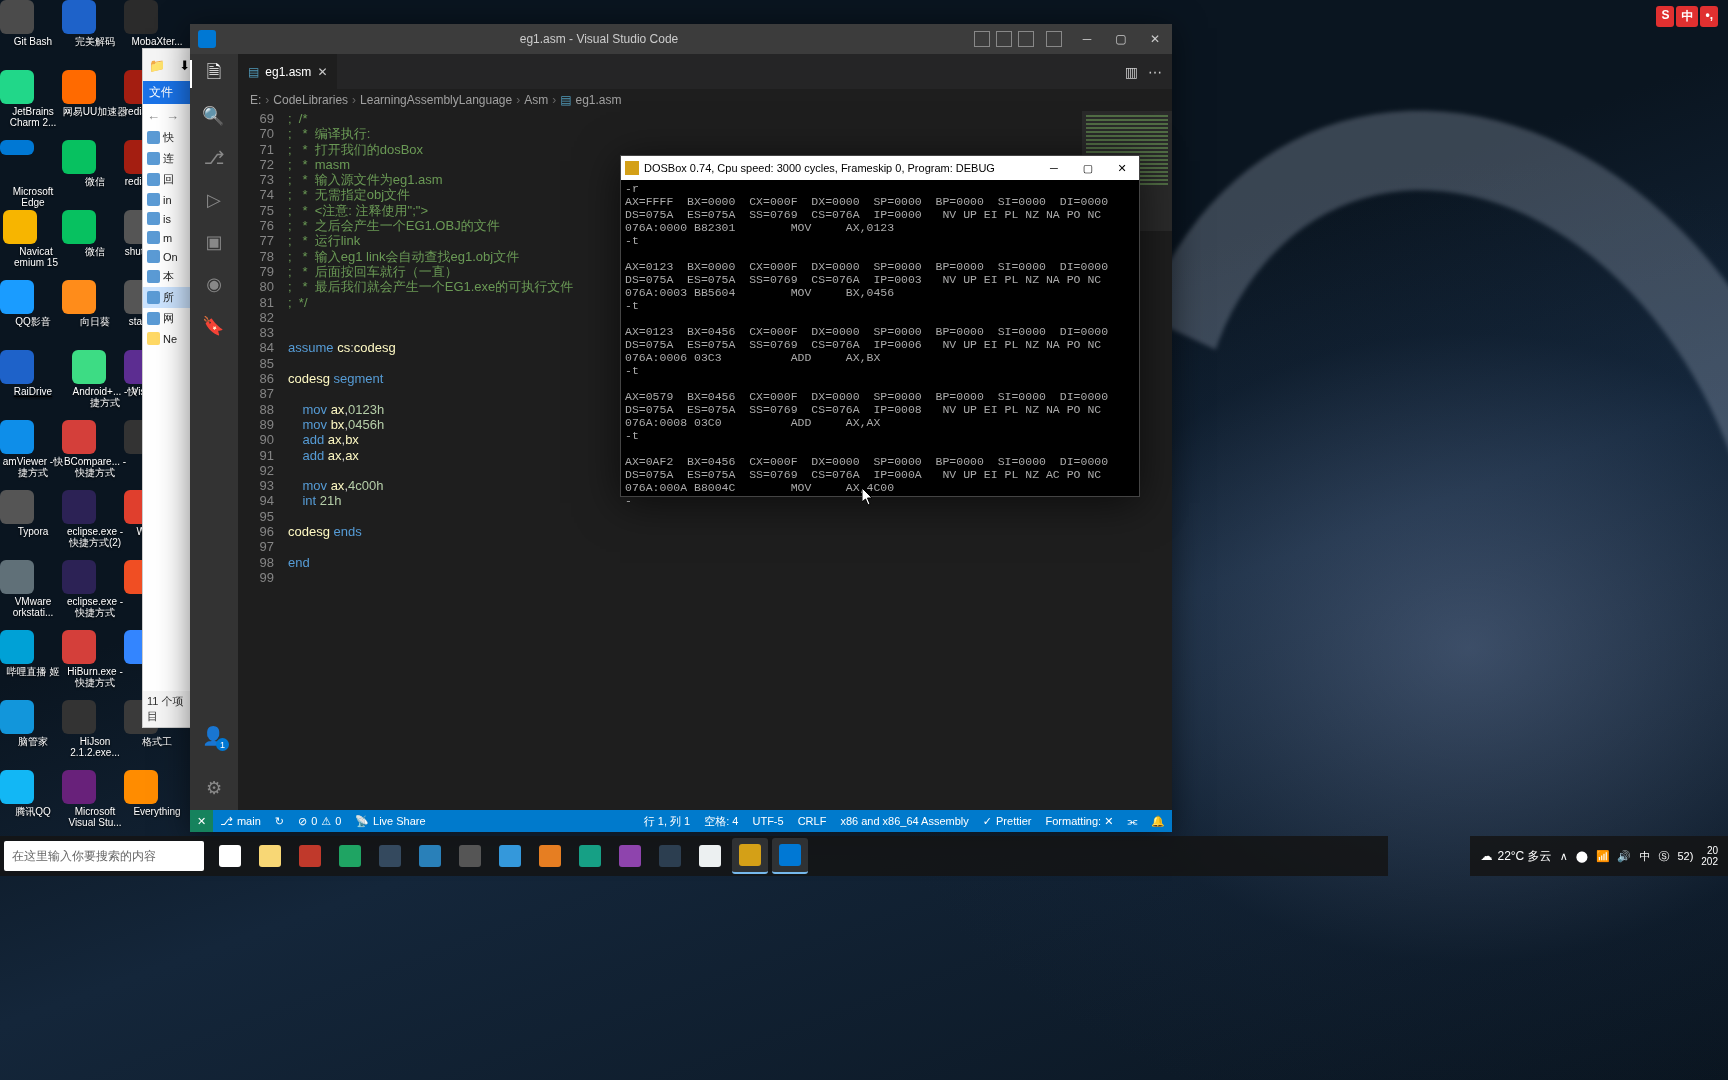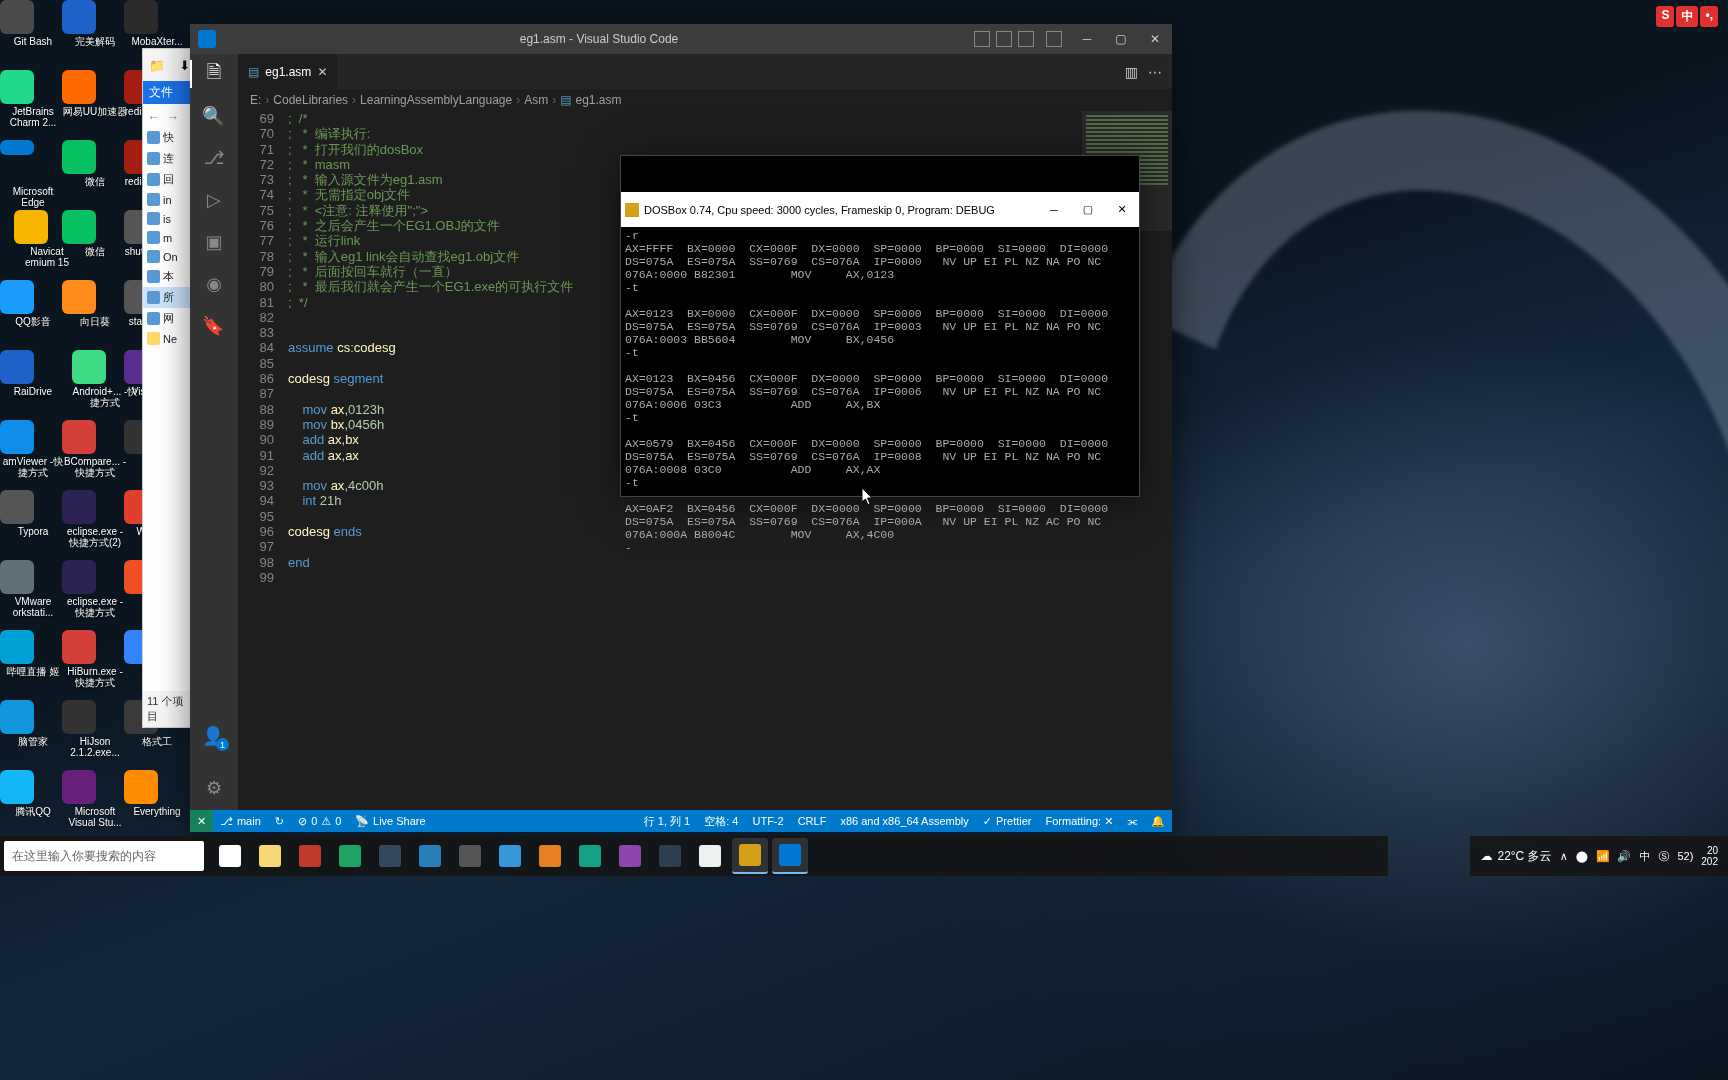--- a/index.html
+++ b/index.html
@@ -67,21 +67,21 @@
 .c-num{color:#b5cea8;}
 .minimap{position:absolute;right:0;top:0;width:90px;height:120px;background:rgba(60,60,60,.4);}
 .minimap::before{content:"";position:absolute;top:4px;left:4px;right:4px;height:70px;background:repeating-linear-gradient(to bottom,rgba(106,153,85,.6) 0 2px,transparent 2px 4px);}
 
 .statusbar{height:22px;background:#007acc;display:flex;align-items:center;color:#fff;font-size:11px;}
 .statusbar .sb-item{padding:0 7px;display:flex;align-items:center;gap:4px;height:100%;cursor:pointer;}
 .statusbar .sb-remote{background:#16825d;padding:0 7px;}
 .statusbar .spacer{flex:1;}
 
 .dosbox{position:absolute;left:620px;top:155px;width:520px;height:342px;background:#000;z-index:5;box-shadow:0 6px 40px rgba(0,0,0,.6);border:1px solid #444;}
-.dosbox-title{height:35px;background:#fff;display:flex;align-items:center;font-size:11px;color:#000;padding-left:4px;margin-top:36px;}
+.dosbox-title{height:24px;background:#fff;display:flex;align-items:center;font-size:11px;color:#000;padding-left:4px;}
 .dosbox-title .dbicon{width:14px;height:14px;background:#d4a017;margin-right:5px;}
 .dosbox-title .spacer{flex:1;}
 .dosbox-title .wc{width:34px;height:22px;display:flex;align-items:center;justify-content:center;cursor:pointer;font-size:11px;color:#000;}
 .dosbox-title .wc.close{color:#000;}
 .dosbox-body{padding:2px 4px;font-family:"Courier New",monospace;font-size:11.5px;line-height:13px;color:#aaa;white-space:pre;}
 
 
 .taskbar{position:absolute;left:0;right:340px;bottom:204px;height:40px;background:rgba(20,20,20,.85);display:flex;align-items:center;z-index:10;}
 .search{background:#fff;height:30px;width:200px;margin-left:4px;font-size:12px;color:#666;display:flex;align-items:center;padding-left:8px;border-radius:2px;}
 .tb-icons{display:flex;gap:4px;margin-left:8px;}
@@ -139,21 +139,21 @@
       <div class="lbl">Microsoft Edge</div>
     </div>
     <div class="dicon" style="left: 62px; top: 140px;">
       <div class="pic" style="background:#07c160"></div>
       <div class="lbl">微信</div>
     </div>
     <div class="dicon" style="left: 124px; top: 140px;">
       <div class="pic" style="background:#a41e11"></div>
       <div class="lbl">redis-s... -快捷方式</div>
     </div>
-    <div class="dicon" style="left: 14px; top: 210px;">
+    <div class="dicon" style="left: 3px; top: 210px;">
       <div class="pic" style="background:#f7b500"></div>
       <div class="lbl">Navicat emium 15</div>
     </div>
     <div class="dicon" style="left: 62px; top: 210px;">
       <div class="pic" style="background:#07c160"></div>
       <div class="lbl">微信</div>
     </div>
     <div class="dicon" style="left: 124px; top: 210px;">
       <div class="pic" style="background:#555"></div>
       <div class="lbl">shutdo... -快捷方式</div>
@@ -409,21 +409,21 @@
   </div>
   <div class="statusbar">
     <div class="sb-item sb-remote">✕</div>
     <div class="sb-item">⎇ <span>main</span></div>
     <div class="sb-item">↻</div>
     <div class="sb-item">⊘ <span>0</span> ⚠ <span>0</span></div>
     <div class="sb-item">📡 <span>Live Share</span></div>
     <div class="spacer"></div>
     <div class="sb-item">行 1, 列 1</div>
     <div class="sb-item">空格: 4</div>
-    <div class="sb-item">UTF-2</div>
+    <div class="sb-item">UTF-5</div>
     <div class="sb-item">CRLF</div>
     <div class="sb-item">x86 and x86_64 Assembly</div>
     <div class="sb-item">✓ <span>Prettier</span></div>
     <div class="sb-item">Formatting: ✕</div>
     <div class="sb-item">⫘</div>
     <div class="sb-item">🔔</div>
   </div>
 </div>
 
 <div class="dosbox">

